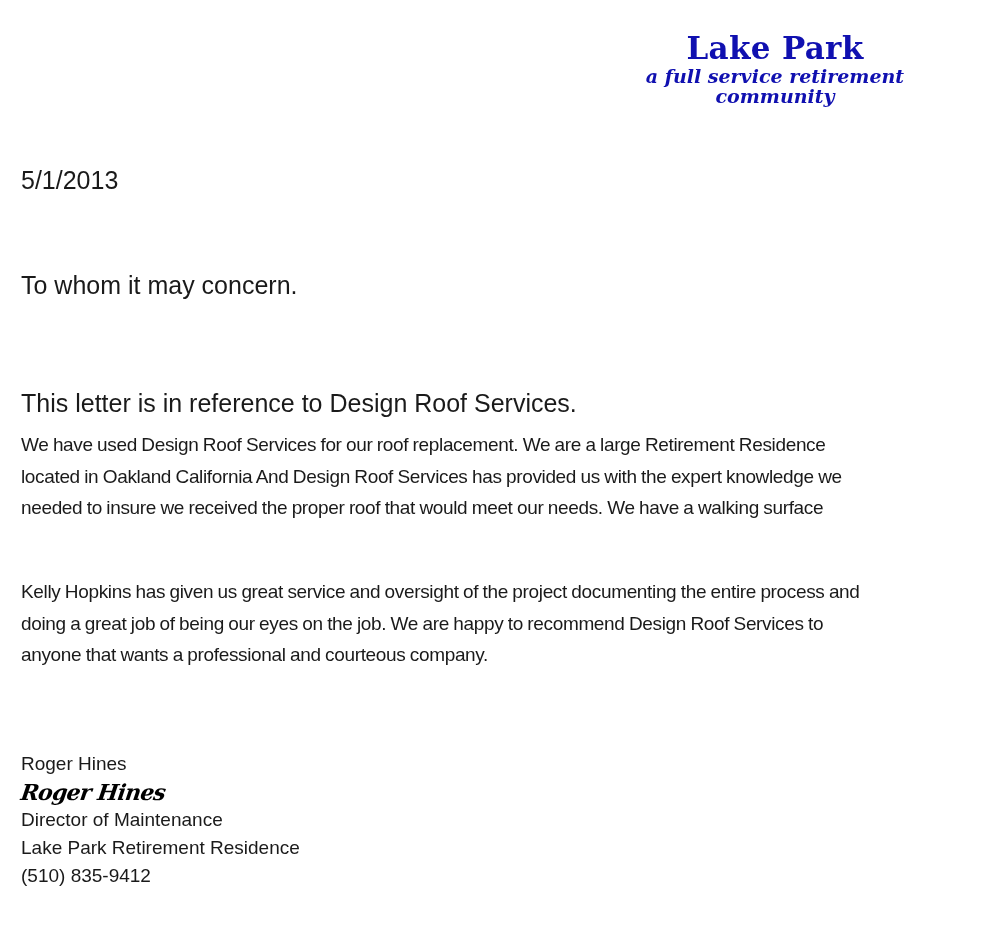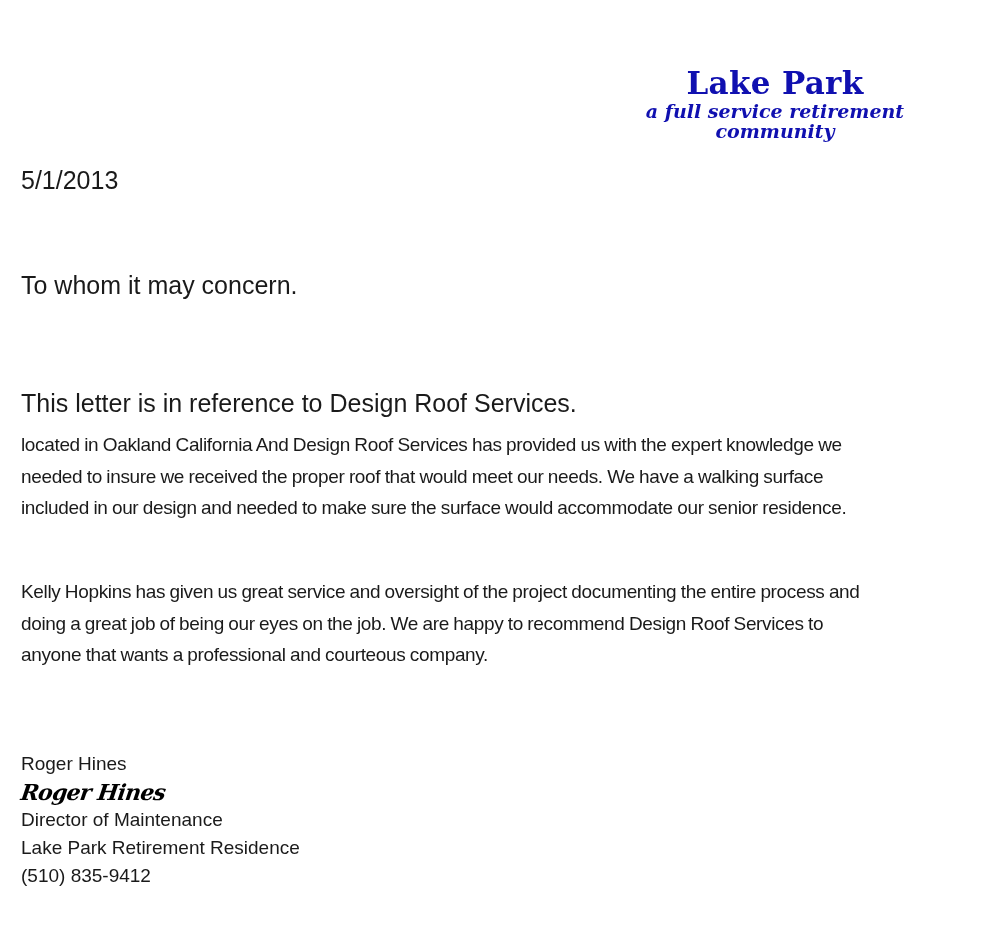--- a/index.html
+++ b/index.html
@@ -2,21 +2,21 @@
 <html><head>
   <meta charset="utf-8">
   <style>
     html, body { margin: 0; padding: 0; background: #ffffff; }
     body {
       width: 1005px; height: 933px; position: relative; overflow: hidden;
       font-family: "Liberation Sans", "DejaVu Sans", sans-serif;
       color: #1a1a1a;
     }
     .letterhead {
-      position: absolute; left: 600px; top: 28px; width: 350px; text-align: center; margin-top: 35px;
+      position: absolute; left: 600px; top: 28px; width: 350px; text-align: center;
     }
     .brand {
       font-family: "DejaVu Serif", "Liberation Serif", serif;
       font-weight: bold; font-size: 31px; color: #1010b0; letter-spacing: 0.3px;
       line-height: 40px;
     }
     .tagline {
       font-family: "DejaVu Serif", "Liberation Serif", serif;
       font-weight: bold; font-style: italic; font-size: 19px; color: #1010b0;
       line-height: 20px; margin-top: -2px;
@@ -42,23 +42,23 @@
 <div class="letterhead">
   <div class="brand">Lake Park</div>
   <div class="tagline">a full service retirement community</div>
 </div>
 
 <div class="line" style="top:165px">5/1/2013</div>
 <div class="line" style="top:270px">To whom it may concern.</div>
 <div class="line" style="top:388px">This letter is in reference to Design Roof Services.</div>
 
 <div class="para" style="top:429px">
+  <span>We have used Design Roof Services for our roof replacement. We are a large Retirement Residence</span>
   <span>located in Oakland California And Design Roof Services has provided us with the expert knowledge we</span>
   <span>needed to insure we received the proper roof that would meet our needs. We have a walking surface</span>
-  <span>included in our design and needed to make sure the surface would accommodate our senior residence.</span>
 </div>
 
 <div class="para" style="top:576px">
   <span>Kelly Hopkins has given us great service and oversight of the project documenting the entire process and</span>
   <span>doing a great job of being our eyes on the job. We are happy to recommend Design Roof Services to</span>
   <span>anyone that wants a professional and courteous company.</span>
 </div>
 
 <div class="sig-block">
   <div>Roger Hines</div>

